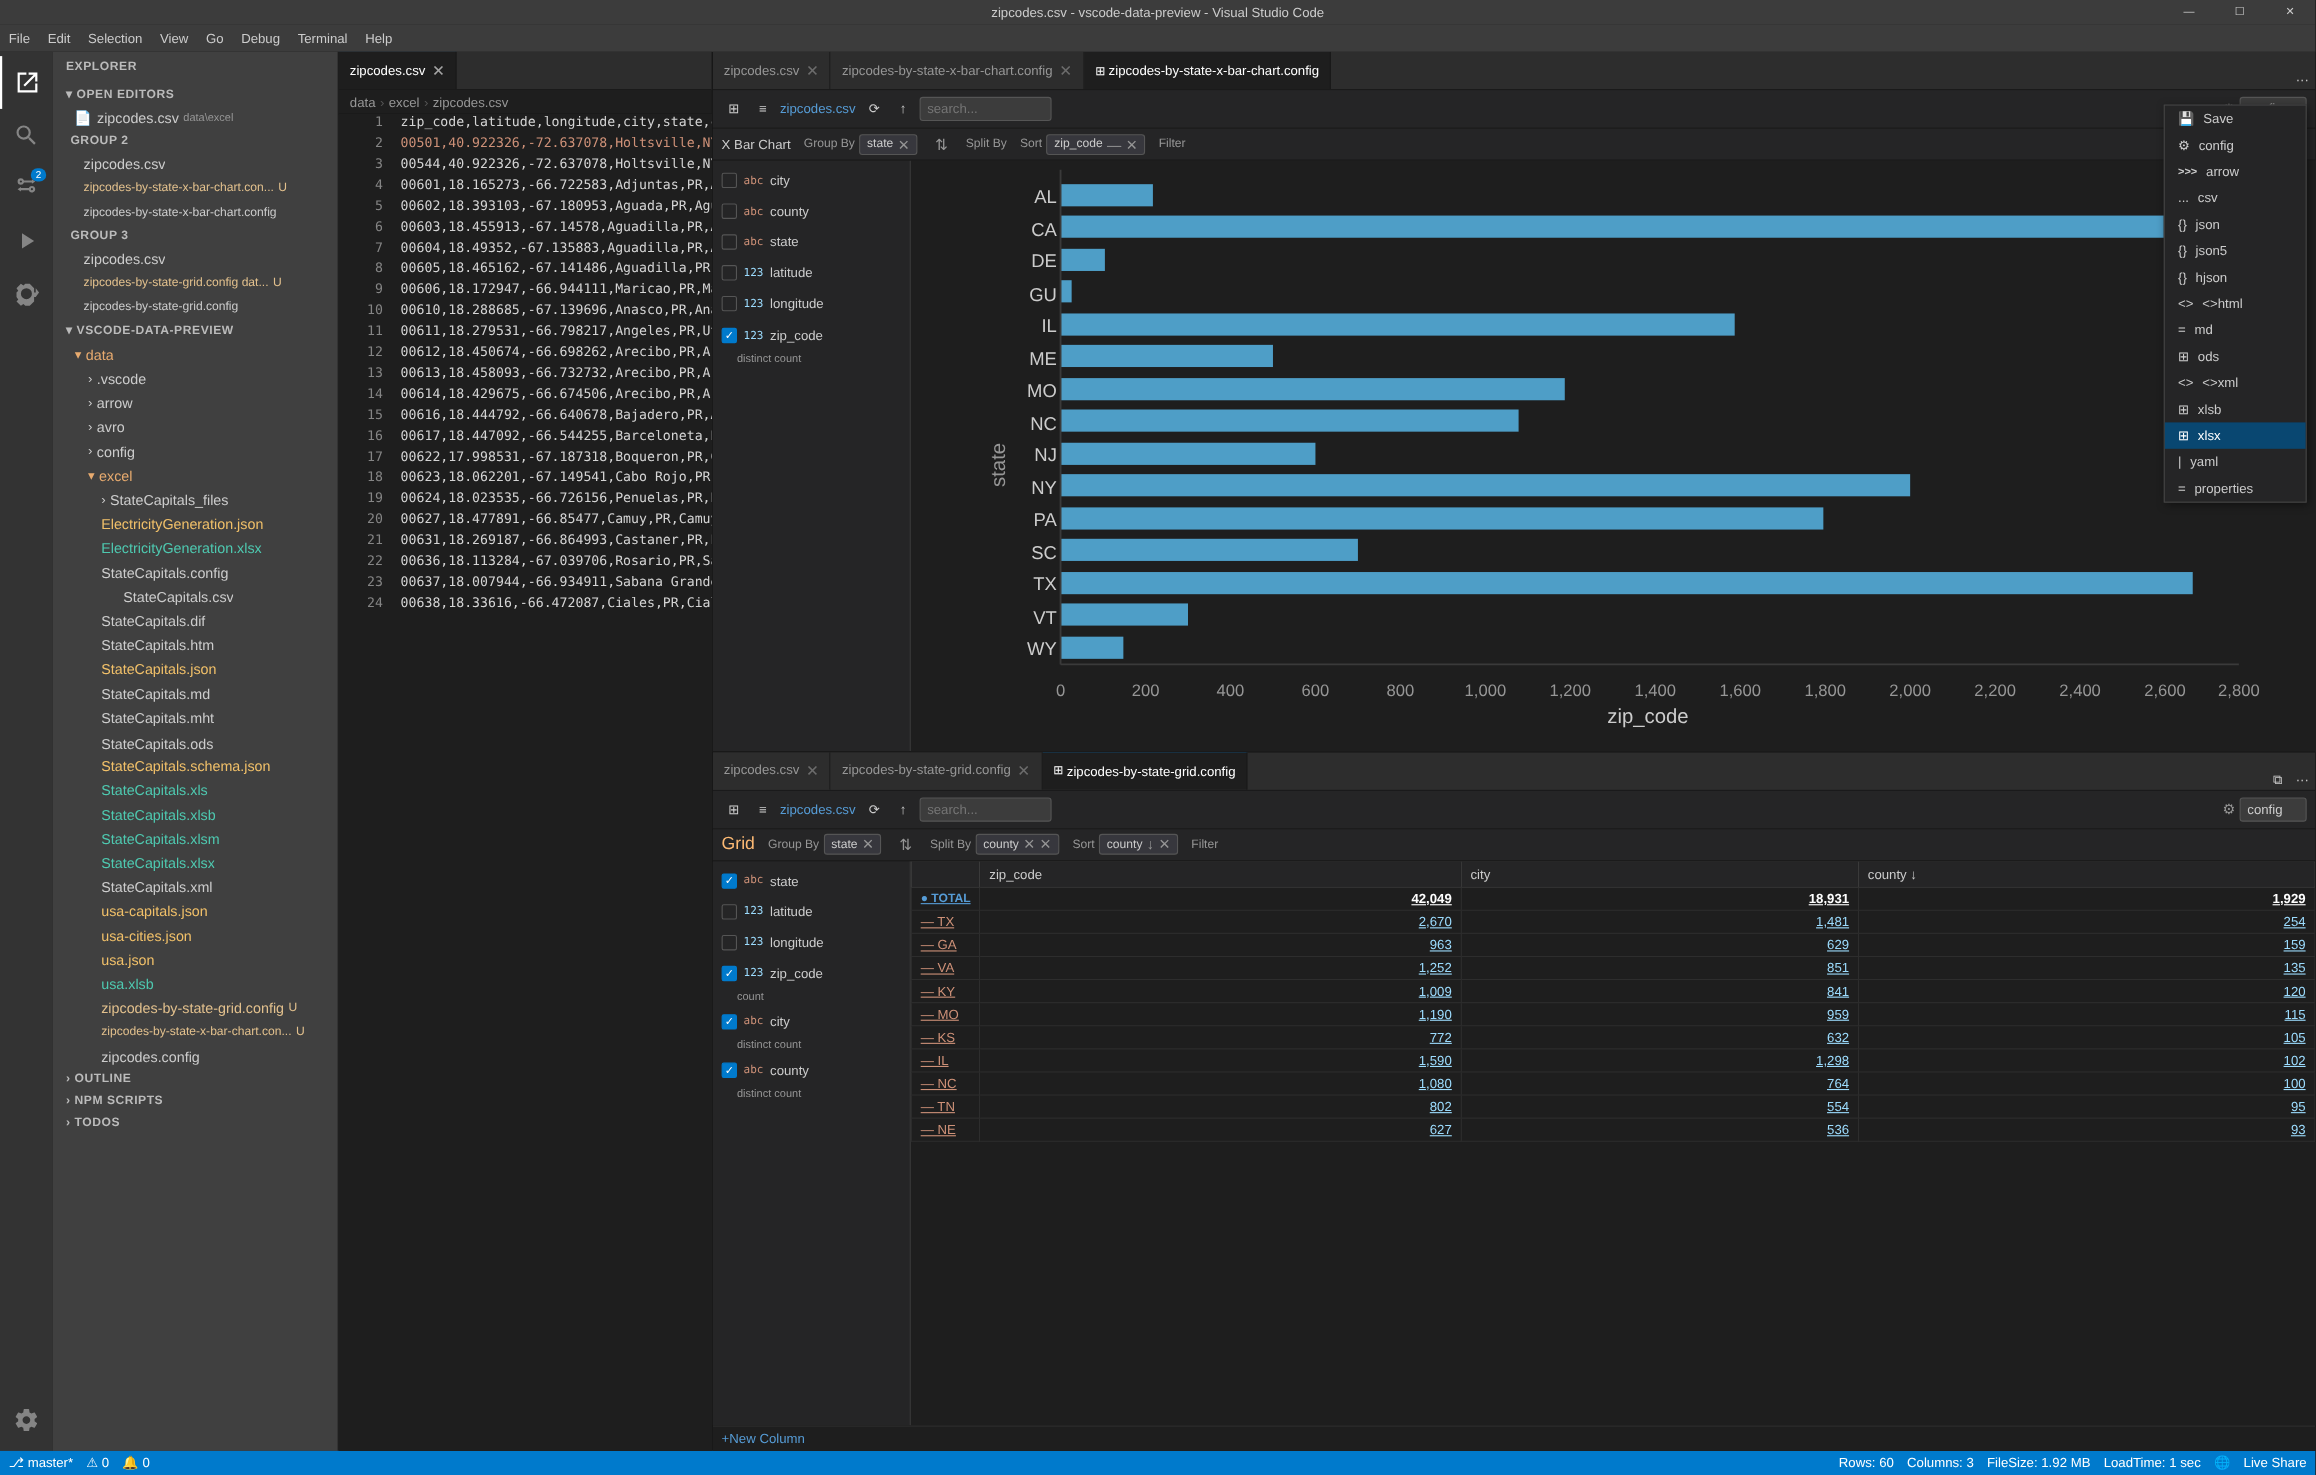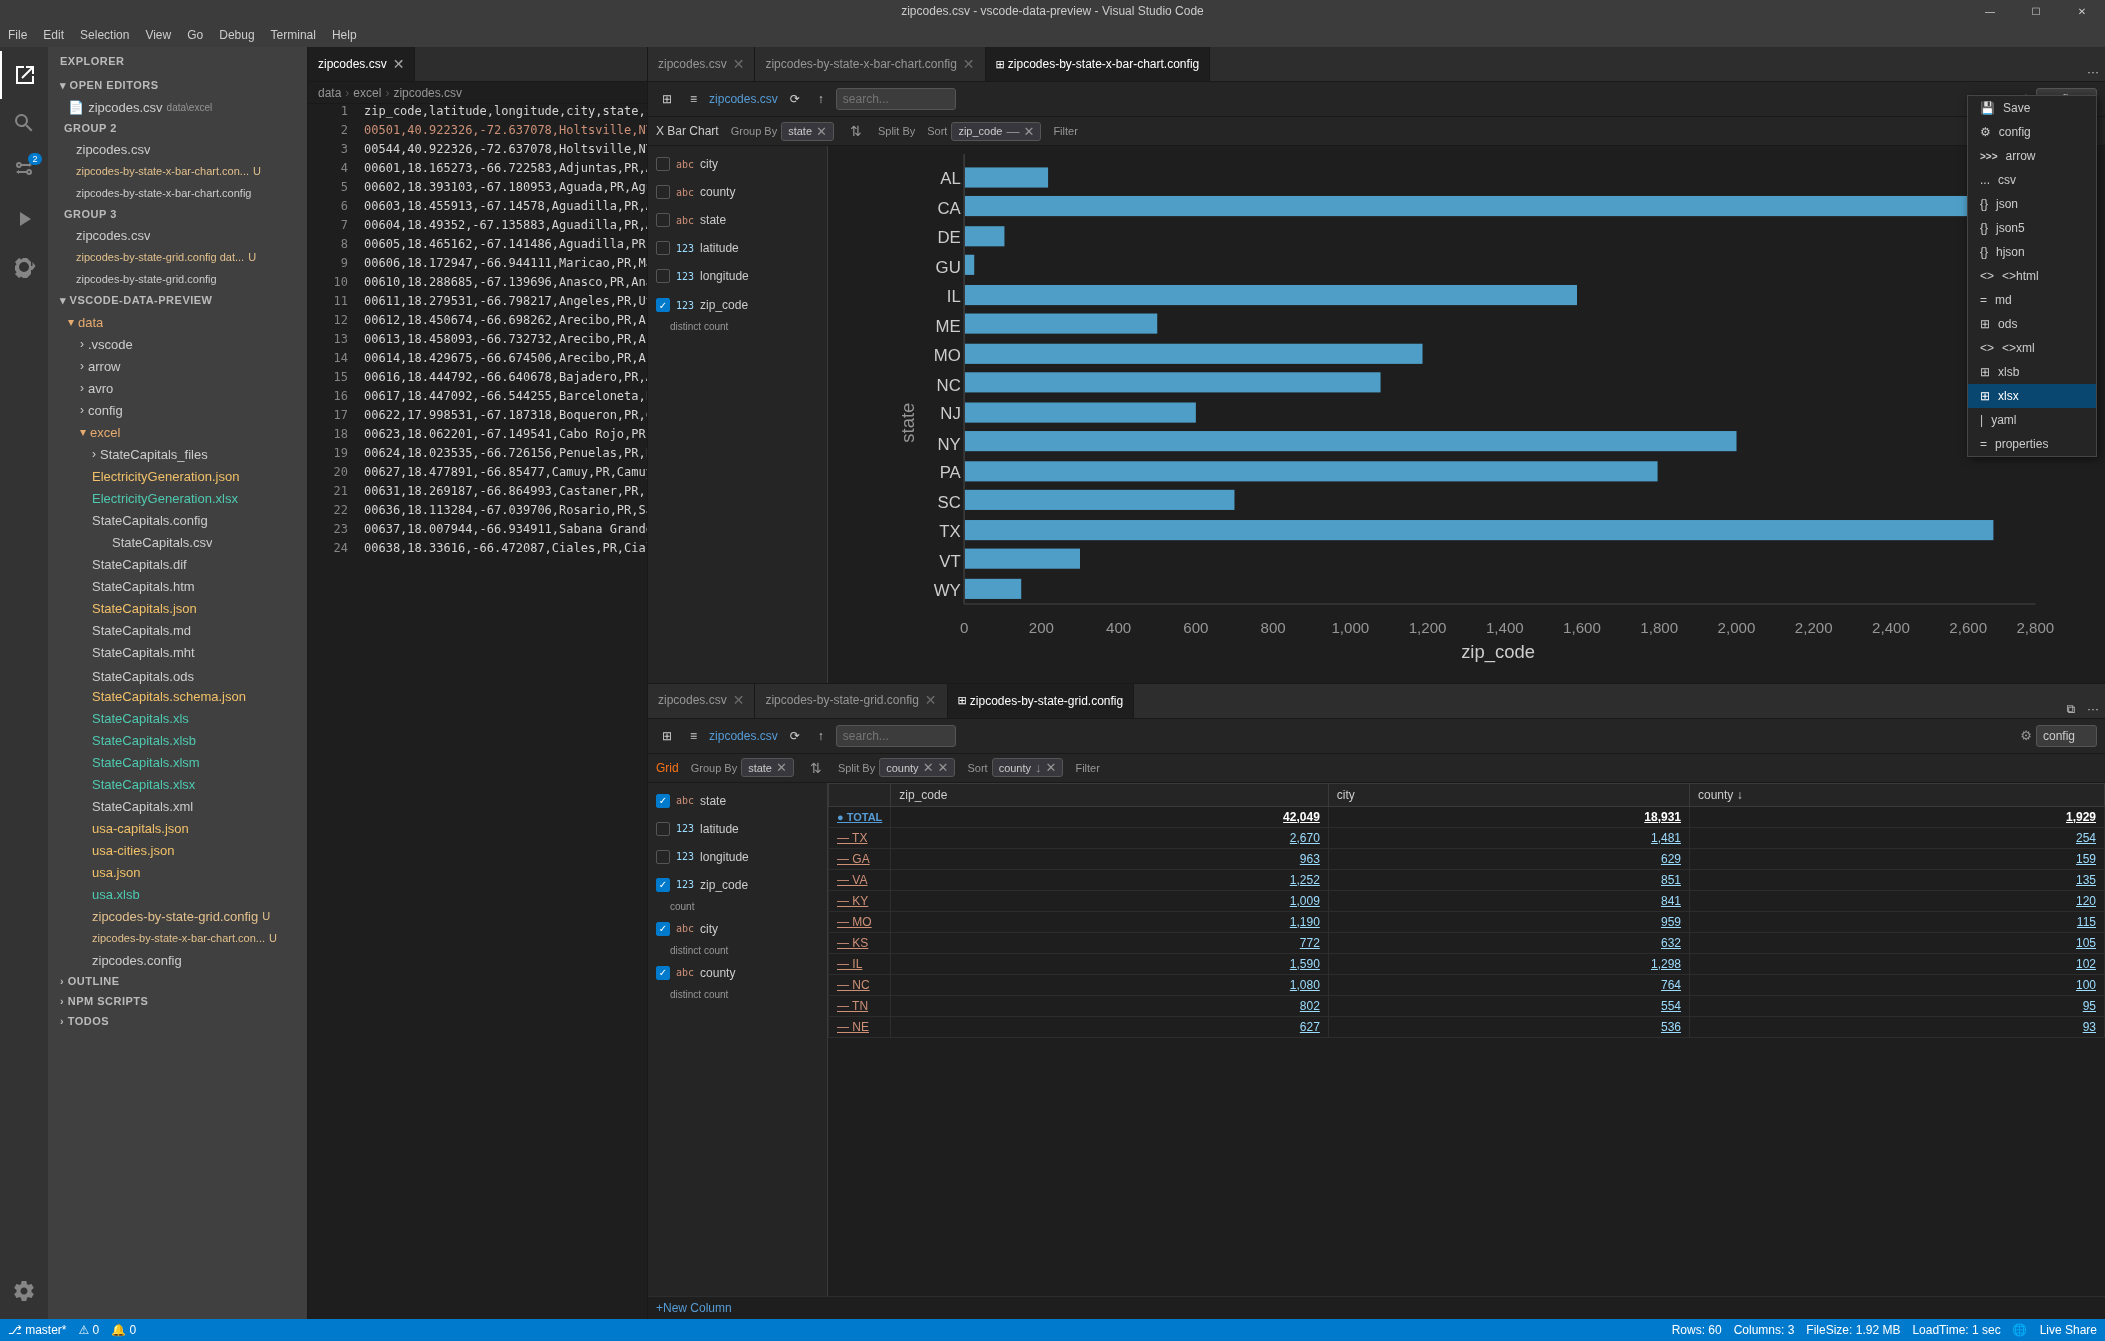--- a/index.html
+++ b/index.html
@@ -638,21 +638,21 @@
             <div style="display:flex;align-items:center;gap:4px;">
               <span style="font-size:13px;color:#969696;">⚙</span>
               <select class="config-select">
                 <option>config</option>
               </select>
             </div>
           </div>
 
           <div class="chart-controls">
             <div class="ctrl-group">
-              <span style="font-size:12px;font-weight:500;color:#f97316;">Grid</span>
+              <span style="font-size:16px;font-weight:500;color:#fdba74;">Grid</span>
             </div>
             <div class="ctrl-group">
               <span class="ctrl-label">Group By</span>
               <div class="ctrl-tag">
                 <span>state</span>
                 <span class="x">✕</span>
               </div>
             </div>
             <div class="ctrl-icons">
               <div class="ctrl-icon-btn">⇅</div>

